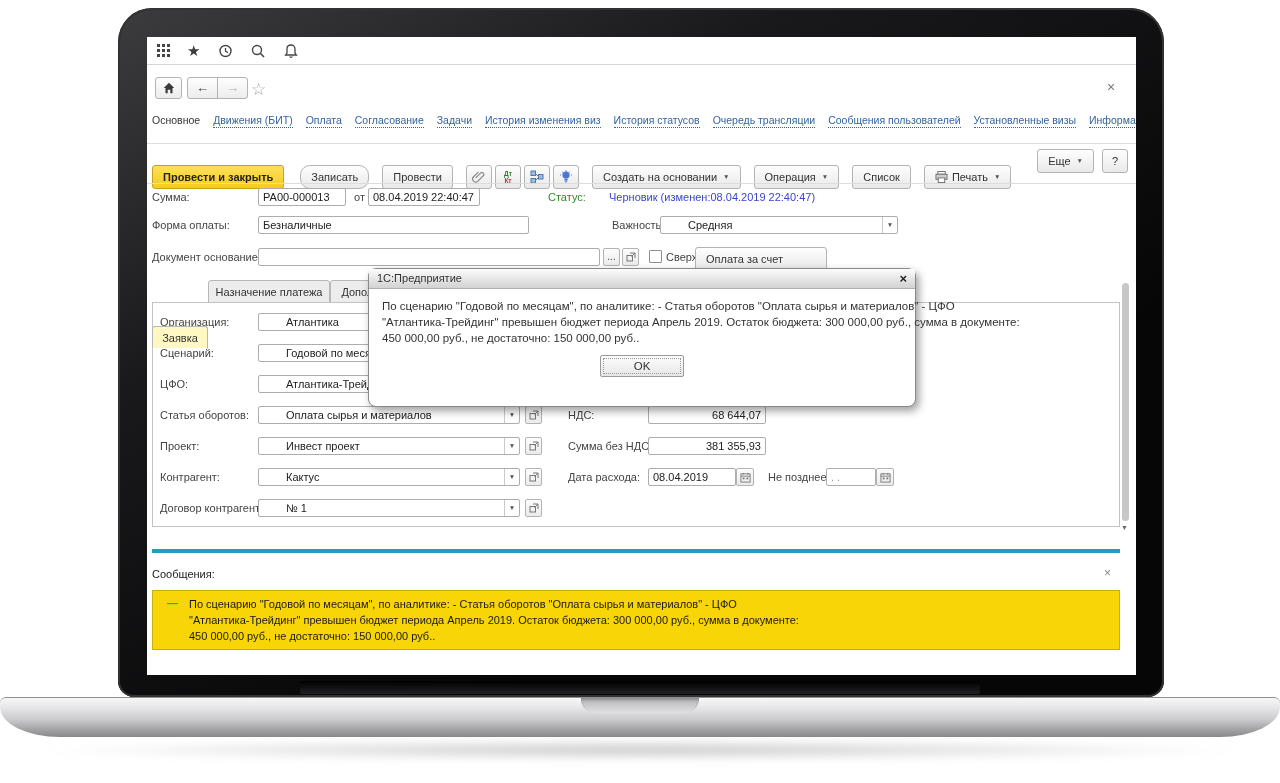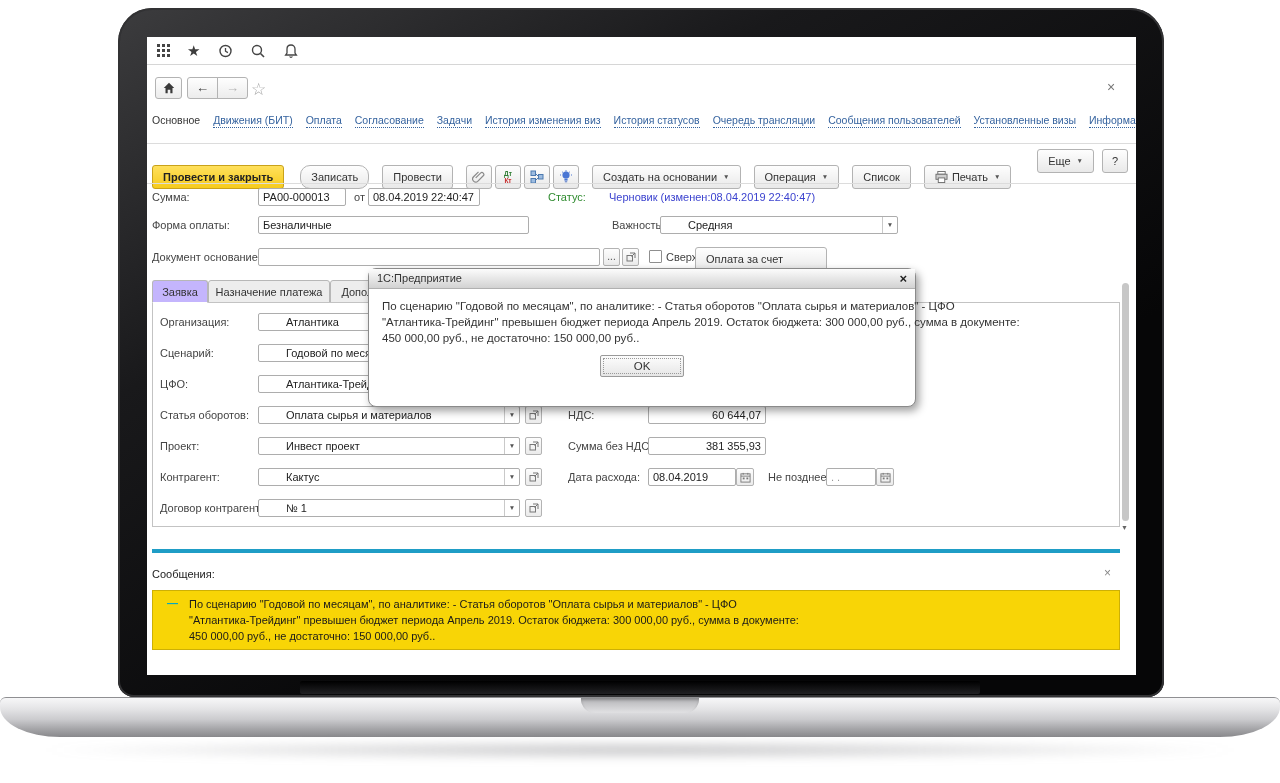--- a/index.html
+++ b/index.html
@@ -51,21 +51,21 @@
   .inp.num{text-align:right;}
   .combo{padding-right:16px;padding-left:27px;}
   .combo-btn{position:absolute;right:0;top:0;width:14px;height:16px;border-left:1px solid #c9c9c9;font-size:6.5px;color:#555;text-align:center;line-height:16px;}
   .minibtn{position:absolute;width:17px;height:18px;background:linear-gradient(#fdfdfd,#ebebeb);border:1px solid #b3b3b3;border-radius:2px;box-sizing:border-box;text-align:center;line-height:15px;font-size:10px;color:#555;}
   .checkbox{position:absolute;width:11px;height:11px;border:1px solid #8f8f8f;background:#fff;border-radius:1px;}
   .status-lbl{color:#2f8b2f;}
   .status-link{color:#3c43cf;}
 
   
   .dtab{position:absolute;top:243px;height:23px;line-height:22px;text-align:center;border:1px solid #b7b7b7;box-sizing:border-box;background:#ededed;border-radius:3px 3px 0 0;font-size:11px;color:#333;}
-  .dtab.active{background:#c4b5fd;border-bottom:1px solid #fff;z-index:2;}
+  .dtab.active{background:#fef9c3;border-bottom:1px solid #fff;z-index:2;margin-top:46px;}
   .groupbox{position:absolute;left:5px;top:265px;width:968px;height:225px;border:1px solid #c3c3c3;box-sizing:border-box;background:#fff;}
 
   
   .scroll-thumb{position:absolute;left:975px;top:246px;width:7px;height:238px;background:#c7c7c7;border-radius:4px;}
   .scroll-arrow{position:absolute;left:974px;top:487px;font-size:7px;color:#666;}
 
   
   .bluebar{position:absolute;left:5px;top:512px;width:968px;height:4px;background:#1f9dc6;}
   .msg-close{position:absolute;left:957px;top:529px;font-size:12px;color:#888;}
   .msgbox{position:absolute;left:5px;top:553px;width:968px;height:60px;background:#f8d506;border:1px solid #cdb005;box-sizing:border-box;}
@@ -268,21 +268,21 @@
         </svg></div>
 
     <span class="lbl" style="left:13px;top:465px;">Договор контрагента:</span>
     <div class="inp combo" style="left:111px;top:462px;width:262px;"><span>№ 1</span><span class="combo-btn">▼</span></div>
     <div class="minibtn" style="left:378px;top:462px;"><svg width="10" height="10" viewBox="0 0 10 10" style="margin-top:3px;">
           <rect x="1" y="3.5" width="5.5" height="5.5" fill="none" stroke="#777"></rect>
           <path d="M4 1h5v5 M9 1 5.5 4.5" fill="none" stroke="#777"></path>
         </svg></div>
 
     <span class="lbl" style="left:421px;top:372px;">НДС:</span>
-    <div class="inp num" style="left:501px;top:369px;width:118px;">60 644,07</div>
+    <div class="inp num" style="left:501px;top:369px;width:118px;">68 644,07</div>
 
     <span class="lbl" style="left:421px;top:403px;">Сумма без НДС:</span>
     <div class="inp num" style="left:501px;top:400px;width:118px;">381 355,93</div>
 
     <span class="lbl" style="left:421px;top:434px;">Дата расхода:</span>
     <div class="inp" style="left:501px;top:431px;width:88px;">08.04.2019</div>
     <div class="minibtn" style="left:589px;top:431px;width:18px;"><svg width="11" height="11" viewBox="0 0 12 12" style="margin-top:3px;">
           <rect x="1" y="2" width="10" height="9" fill="none" stroke="#777"></rect>
           <path d="M1 4.5h10" stroke="#777"></path>
           <path d="M3.5 1v2 M8.5 1v2" stroke="#777"></path>

